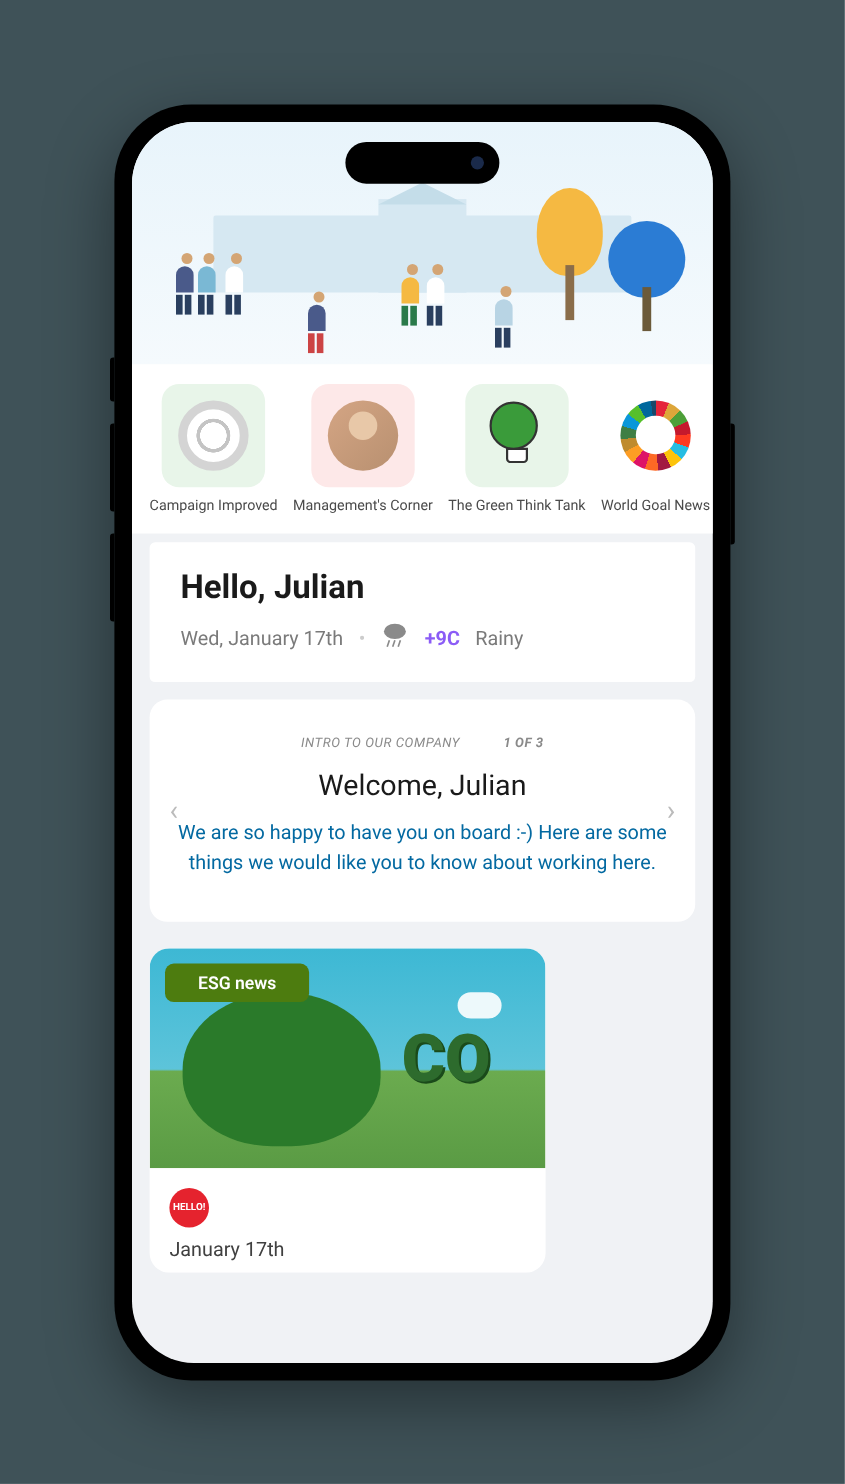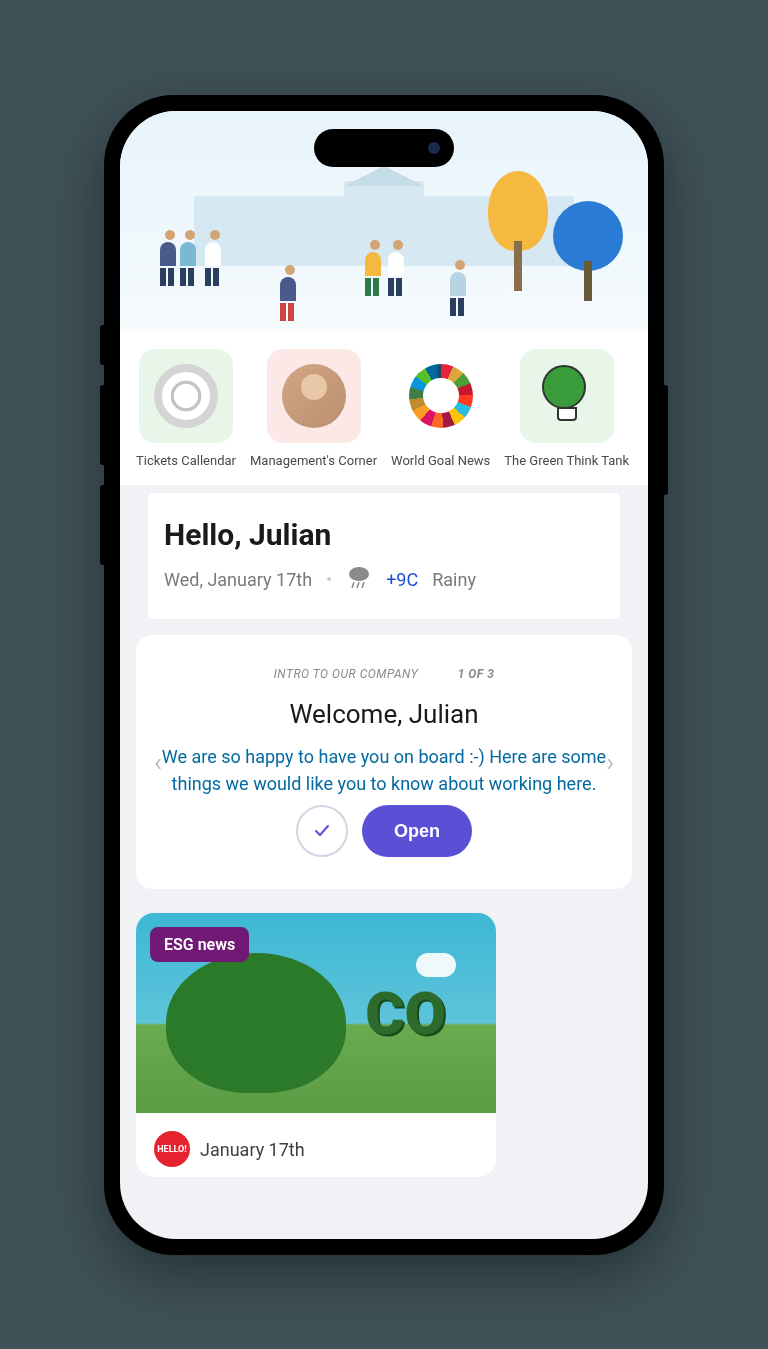--- a/index.html
+++ b/index.html
@@ -224,23 +224,23 @@
   margin-bottom: 10px;
 }
 .shortcut-label {
   font-size: 13px;
   color: #4a4a4a;
   text-align: center;
   line-height: 1.3;
 }
 .greeting-card {
   background: #fff;
-  margin: 8px 28px;
+  margin: 8px 16px;
   border-radius: 5px;
-  padding: 24px 16px;
+  padding: 24px 28px;
 }
 .greeting-title {
   font-size: 30px;
   font-weight: 700;
   color: #1a1a1a;
   margin-bottom: 12px;
 }
 .greeting-meta {
   display: flex;
   align-items: center;
@@ -337,32 +337,32 @@
 .news-card.secondary { min-width: 180px; }
 .news-image {
   height: 200px;
   position: relative;
   overflow: hidden;
 }
 .news-tag {
   position: absolute;
   top: 14px;
   left: 14px;
-  background: #701a75;
+  background: #4d7c0f;
   color: #fff;
-  padding: 8px 14px;
+  padding: 8px 30px;
   border-radius: 8px;
   font-size: 16px;
   font-weight: 600;
 }
 .news-meta {
   display: flex;
-  align-items: center;
   gap: 10px;
   padding: 18px 18px 10px;
+  flex-direction: column;
 }
 .news-avatar {
   width: 36px;
   height: 36px;
   border-radius: 50%;
   display: flex;
   align-items: center;
   justify-content: center;
   font-size: 11px;
   font-weight: 700;
@@ -587,79 +587,71 @@
             <div class="person-leg"></div>
           </div>
       </div>
     </div>
 
     <div class="shortcuts">
       <div class="shortcut">
         <div class="shortcut-icon" style="background:#e8f5e9">
             <div class="campaign-icon"></div>
           </div>
-        <div class="shortcut-label">Tickets Callendar</div>
+        <div class="shortcut-label">Campaign Improved</div>
       </div>
       <div class="shortcut">
         <div class="shortcut-icon" style="background:#fde8e8">
             <div class="mgmt-avatar"></div>
           </div>
         <div class="shortcut-label">Management's Corner</div>
-      </div>
-      <div class="shortcut">
-        <div class="shortcut-icon" style="background:#fff">
-            <div class="goals-icon"></div>
-          </div>
-        <div class="shortcut-label">World Goal News</div>
       </div>
       <div class="shortcut">
         <div class="shortcut-icon" style="background:#e8f5e9">
           <div class="think-tank">
               <div class="bulb"></div>
               <div class="bulb-base"></div>
             </div>
         </div>
         <div class="shortcut-label">The Green Think Tank</div>
+      </div>
+      <div class="shortcut">
+        <div class="shortcut-icon" style="background:#fff">
+            <div class="goals-icon"></div>
+          </div>
+        <div class="shortcut-label">World Goal News</div>
       </div>
     </div>
 
     <div class="greeting-card">
       <div class="greeting-title">Hello, Julian</div>
       <div class="greeting-meta">
         <span>Wed, January 17th</span>
         <span style="color:#ccc">•</span>
         <span class="weather-icon">
           <svg width="26" height="26" viewBox="0 0 26 26">
               <ellipse cx="13" cy="10" rx="10" ry="7" fill="#8a8a8a"></ellipse>
               <line x1="8" y1="18" x2="6" y2="24" stroke="#8a8a8a" stroke-width="1.5"></line>
               <line x1="13" y1="18" x2="11" y2="24" stroke="#8a8a8a" stroke-width="1.5"></line>
               <line x1="18" y1="18" x2="16" y2="24" stroke="#8a8a8a" stroke-width="1.5"></line>
             </svg>
         </span>
-        <span style="color:#1d4ed8;font-weight:400">+9C</span>
+        <span style="color:#8b5cf6;font-weight:700">+9C</span>
         <span>Rainy</span>
       </div>
     </div>
 
     <div class="intro-card">
       <div class="intro-nav prev">‹</div>
       <div class="intro-nav next">›</div>
       <div class="intro-label">
         <span>INTRO TO OUR COMPANY </span><strong>1 OF 3</strong>
       </div>
       <div class="intro-title">Welcome, Julian</div>
       <div class="intro-body">We are so happy to have you on board :-) Here are some things we would like you to know about working here.</div>
-      <div class="intro-actions">
-        <button class="check-button">
-          <svg width="20" height="20" viewBox="0 0 20 20">
-              <path d="M4 10 L8 14 L16 5" stroke="#5b4fd6" stroke-width="2" fill="none" stroke-linecap="round"></path>
-            </svg>
-        </button>
-        <button class="open-button">Open</button>
-      </div>
     </div>
 
     <div class="news-feed">
       <div class="news-card">
         <div class="news-image">
           <div class="co2-scene">
             <div class="cloud" style="top:20px;left:30px"></div>
             <div class="cloud" style="top:40px;right:40px;width:40px"></div>
             <div class="co2-bush"></div>
             <div class="co2-text">CO</div>

